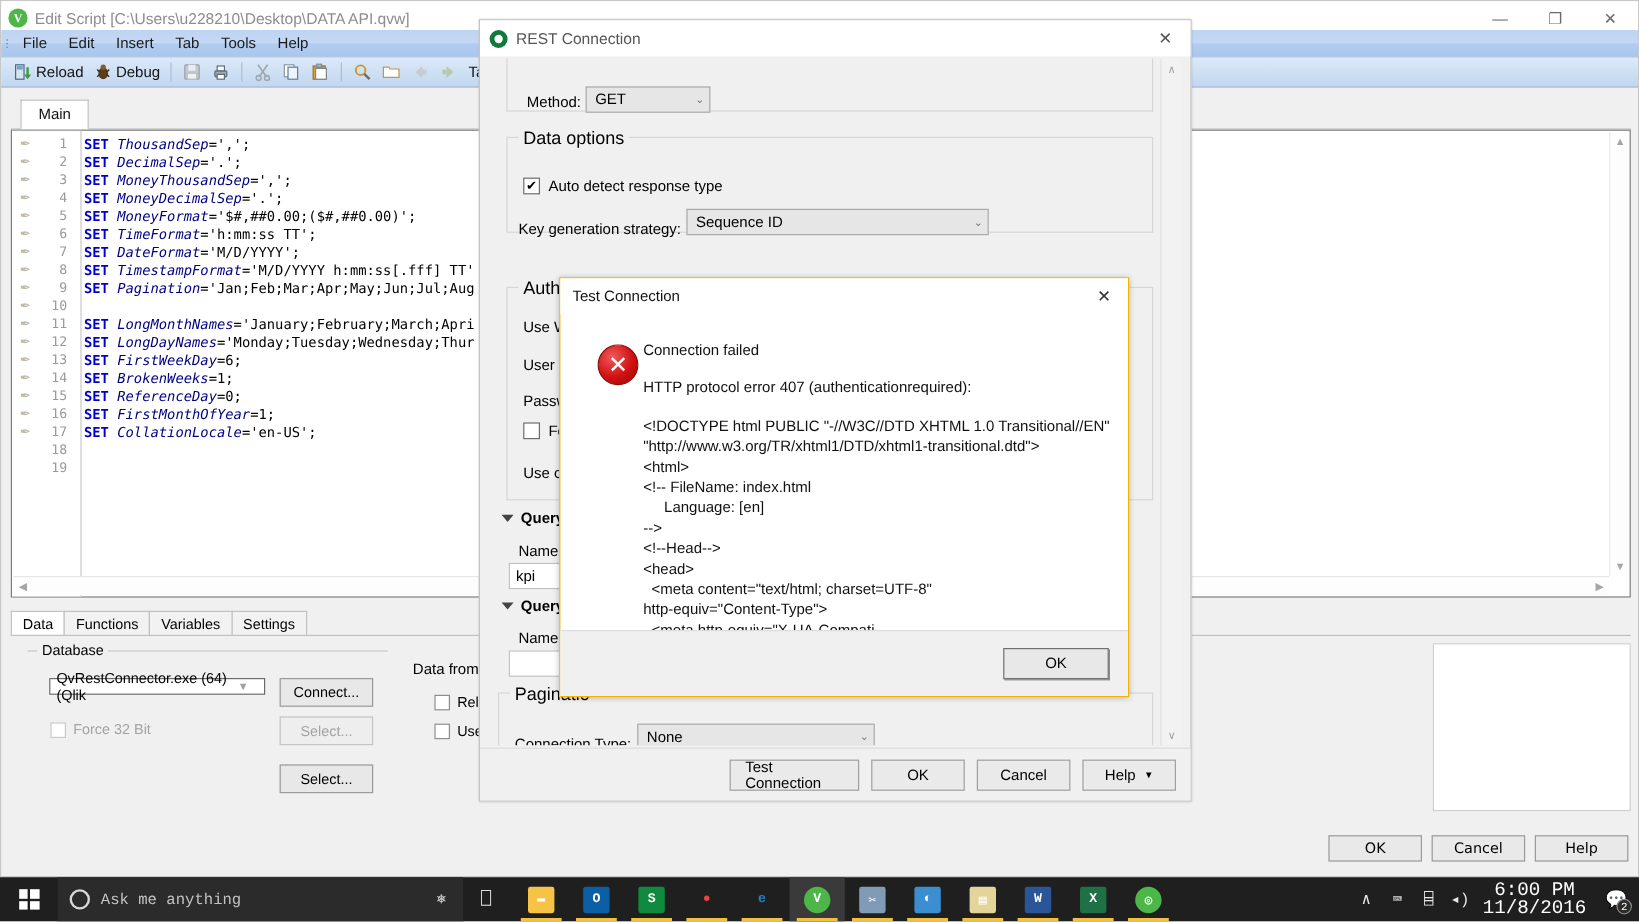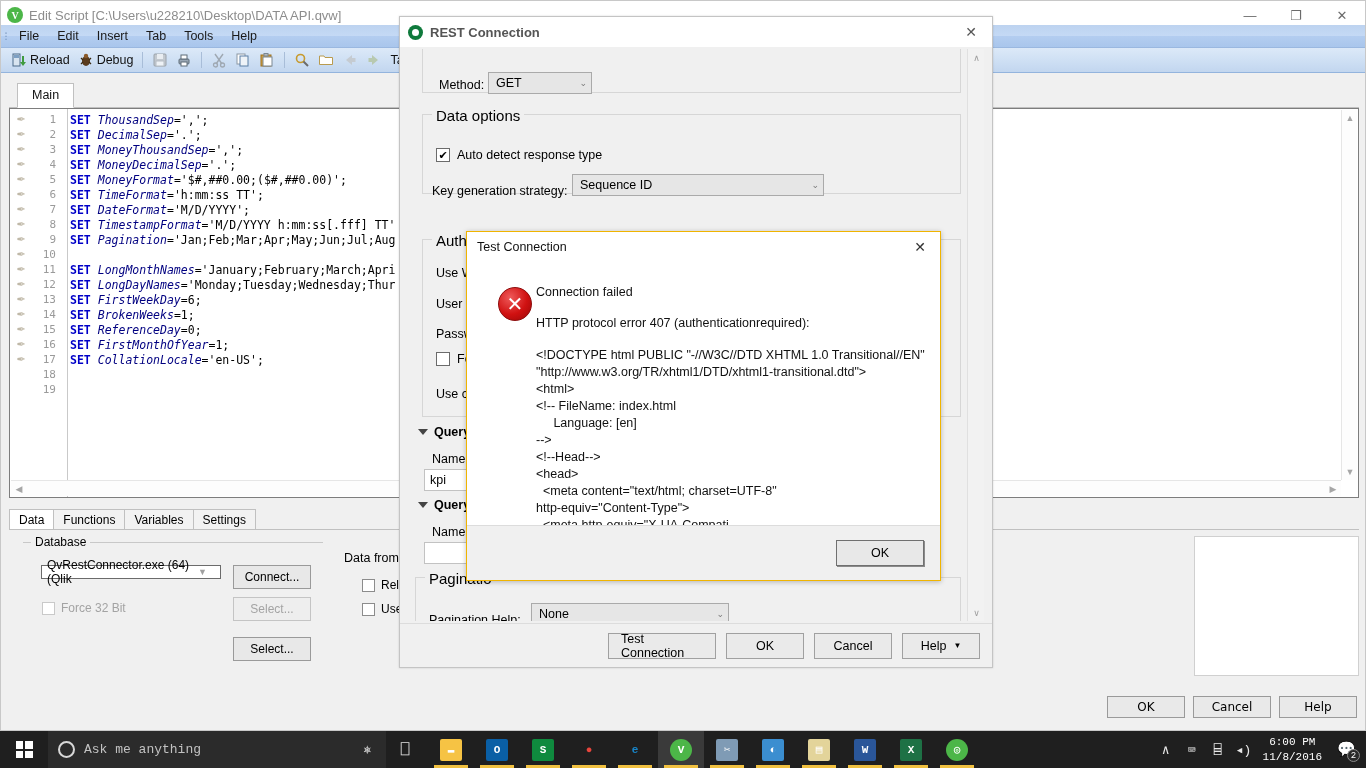--- a/index.html
+++ b/index.html
@@ -173,21 +173,21 @@
     background:#fff; display:flex; align-items:center;
   }
   .rest-icon {
     width:15px; height:15px; margin-left:8px; margin-right:7px; border-radius:50%;
     background:#0f7a3c; position:relative;
   }
   .rest-icon::after {
     content:""; position:absolute; left:4px; top:4px; width:7px; height:7px;
     border-radius:50%; background:#fff;
   }
-  .rest-title-text { font-size:13px; color:#555;font-weight:bold; }
+  .rest-title-text { font-size:13px; color:#555; }
   .rest-close {
     position:absolute; right:0; top:0; width:42px; height:30px;
     display:flex; align-items:center; justify-content:center; color:#555; font-size:14px;
   }
   .rest-body {
     position:absolute; left:10px; top:32px; width:574px; height:572px;
     background:#f0f0f0; overflow:hidden;
   }
   .rest-scroll {
     position:absolute; right:0; top:0; width:17px; height:100%;
@@ -312,21 +312,21 @@
     position:absolute; bottom:0; left:6px; right:6px; height:3px; background:#f0c040;
   }
   .ico16 { width:22px; height:22px; display:flex; align-items:center; justify-content:center;
            font-size:11px; font-weight:bold; color:#fff; border-radius:2px; }
   .tray { margin-left:auto; display:flex; align-items:center; gap:0; padding-right:4px; }
   .tray-ico {
     width:26px; height:37px; display:flex; align-items:center; justify-content:center;
     color:#e8e8e8; font-size:13px;
   }
   .clock {
-    color:#fff; font-size:11px; text-align:center; line-height:15px;
+    color:#fff; font-size:16px; text-align:center; line-height:15px;
     padding: 0 10px 0 6px;
   }
   .notif {
     width:30px; height:37px; display:flex; align-items:center; justify-content:center;
     color:#e8e8e8; font-size:15px; position:relative;
   }
   .notif .badge {
     position:absolute; right:2px; bottom:6px; width:13px; height:13px; border-radius:50%;
     background:#2b2b2b; color:#fff; font-size:9px;
     display:flex; align-items:center; justify-content:center; border:1px solid #8a8a8a;
@@ -672,21 +672,21 @@
       <div class="sect-head" style="position:absolute; left:8px; top:449px;">
         <span class="tri"></span>
         <span>Query h</span>
       </div>
       <div class="lbl" style="position:absolute; left:22px; top:476px;">Name:</div>
       <div class="d-input" style="position:absolute; left:14px; top:493px; width:130px;"></div>
 
       <div class="dlg-group" style="left:5px; top:528px; width:546px; height:78px;">
         <div class="dlg-group-title">Paginatio</div>
       </div>
-      <div class="lbl" style="position:absolute; left:19px; top:564px;">Pagination Help:</div>
+      <div class="lbl" style="position:absolute; left:19px; top:564px;">Connection Type:</div>
       <div class="d-select" style="position:absolute; left:121px; top:554px; width:198px;">
         <span>None</span>
         <span class="cv">⌄</span>
       </div>
 
       <div class="rest-scroll">
         <div class="sa up">∧</div>
         <div class="sa dn">∨</div>
       </div>
     </div>

